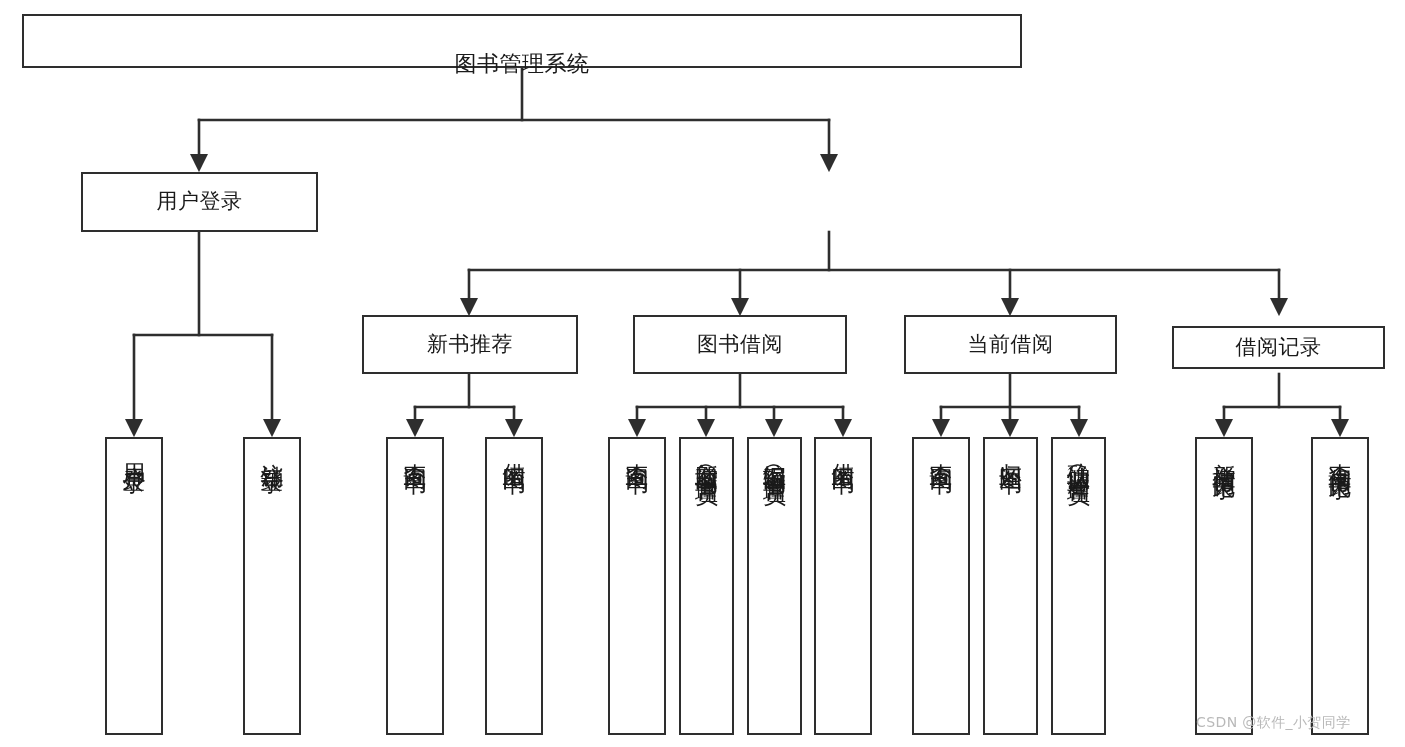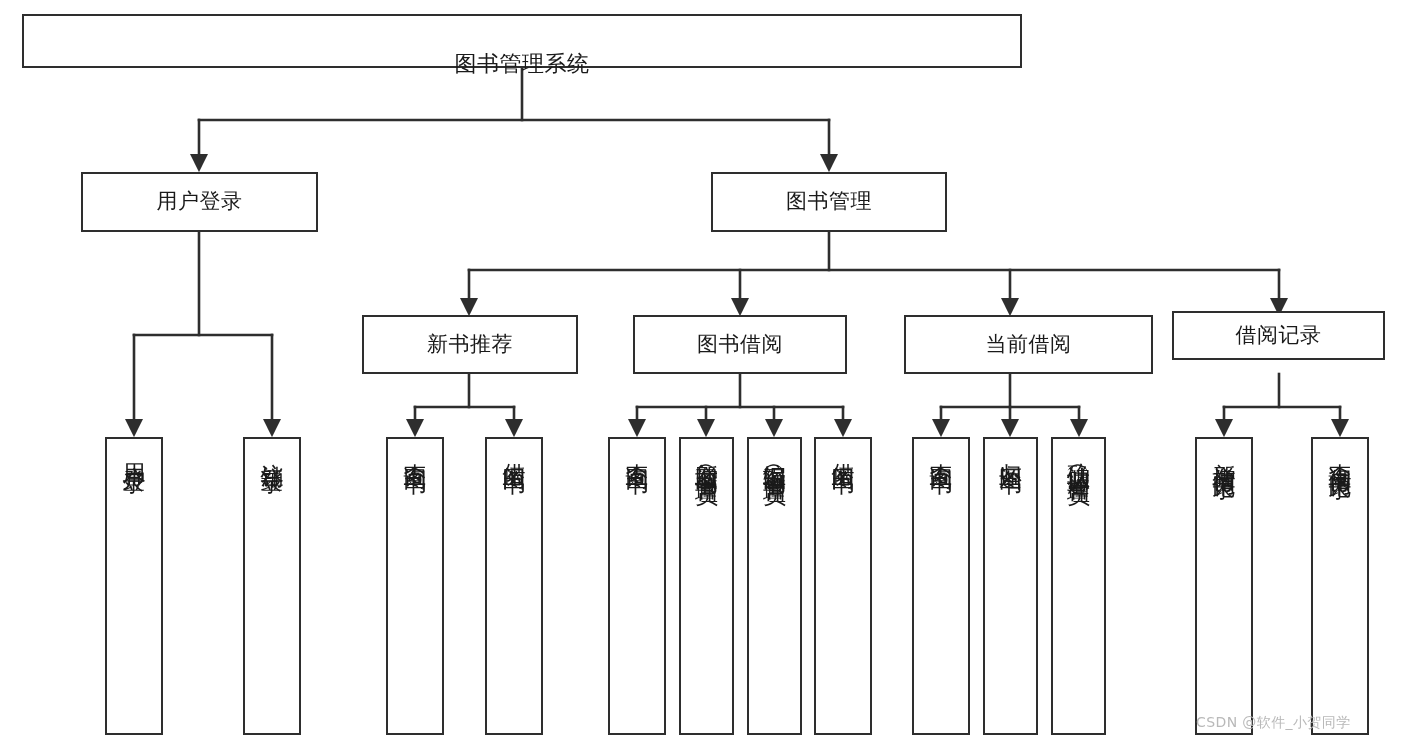--- a/index.html
+++ b/index.html
@@ -126,34 +126,31 @@
     </g>
   </svg>
 
   <div class="node h root" style="left:22px; top:14px; width:1000px; height:54px;">
     <span class="node-label">图书管理系统</span>
   </div>
 
   <div class="node h" style="left:81px; top:172px; width:237px; height:60px;">
     <span class="node-label">用户登录</span>
   </div>
-  <div class="node h" style="left:711px; top:172px; width:236px; height:60px;">
-    <span class="node-label">图书管理</span>
-  </div>
 
   <div class="node h" style="left:362px; top:315px; width:216px; height:59px;">
     <span class="node-label">新书推荐</span>
   </div>
   <div class="node h" style="left:633px; top:315px; width:214px; height:59px;">
     <span class="node-label">图书借阅</span>
   </div>
-  <div class="node h" style="left:904px; top:315px; width:249px; height:59px;">
+  <div class="node h" style="left:904px; top:315px; width:213px; height:59px;">
     <span class="node-label">当前借阅</span>
   </div>
-  <div class="node h" style="left:1172px; top:311px; width:213px; height:49px;">
+  <div class="node h" style="left:1172px; top:326px; width:213px; height:43px;">
     <span class="node-label">借阅记录</span>
   </div>
 
   <div class="node v" style="left:105px; top:437px; width:58px; height:298px;">
     <span class="node-label">用户登录</span>
   </div>
   <div class="node v" style="left:243px; top:437px; width:58px; height:298px;">
     <span class="node-label">注销登录</span>
   </div>
 

